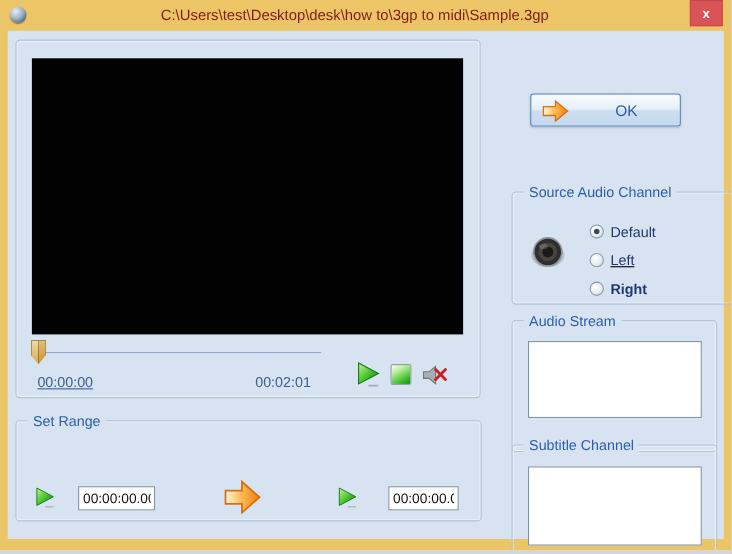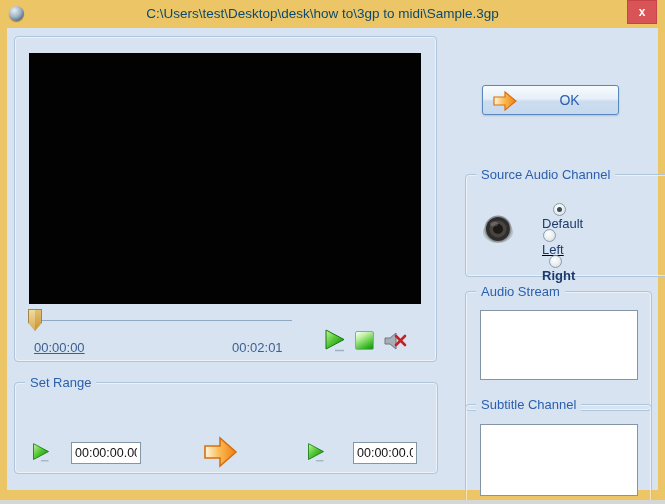--- a/index.html
+++ b/index.html
@@ -11,21 +11,21 @@
   }
   
   .titlebar{position:absolute;left:0;top:0;width:665px;height:28px;background:#ecc566;}
   .app-icon{
     position:absolute;left:9px;top:6px;width:15px;height:15px;border-radius:50%;
     background:radial-gradient(circle at 35% 30%, #e8eef4 0%, #9fb4c6 45%, #5a7186 75%, #39485a 100%);
     box-shadow:0 1px 1px rgba(0,0,0,.35);
   }
   .window-title{
     position:absolute;left:40px;right:60px;top:0;height:27px;line-height:27px;
-    text-align:center;font-size:13.5px;color:#0c4a6e;white-space:nowrap;overflow:hidden;
+    text-align:center;font-size:13.5px;color:#7f1d1d;white-space:nowrap;overflow:hidden;
   }
   .close-btn{
     position:absolute;right:8px;top:0;width:30px;height:24px;background:#d95456;
     color:#fff;text-align:center;line-height:24px;font-size:12px;font-weight:bold;
     cursor:pointer;box-shadow:inset 0 0 0 1px #c64547;
   }
   
   .content{
     position:absolute;left:7px;top:28px;width:651px;height:462px;background:#d7e3f0;
   }
@@ -65,21 +65,21 @@
     background:linear-gradient(#f7fbfe 0%,#e6f0f9 45%,#cdddf0 55%,#c5d9ee 100%);
     color:#2b5fad;font-size:13px;font-family:"Liberation Sans",sans-serif;
     display:flex;align-items:center;justify-content:center;
     box-shadow:0 1px 2px rgba(60,90,130,.25);
   }
   .ok-btn{left:475px;top:57px;width:137px;height:30px;font-size:14px;padding-left:44px;}
   .ok-btn .ok-arrow{position:absolute;left:9px;top:4px;}
   
   .src-group{left:458px;top:146px;width:215px;height:103px;}
   .speaker-icon{position:absolute;left:16px;top:40px;width:32px;height:30px;}
-  .radio-row{position:absolute;left:70px;height:14px;display:flex;align-items:center;cursor:pointer;flex-direction:column;}
+  .radio-row{position:absolute;left:70px;height:14px;display:flex;align-items:center;cursor:pointer;}
   .radio-row.r0{top:28px;} .radio-row.r1{top:54px;text-decoration:underline;} .radio-row.r2{top:80px;font-weight:bold;}
   .radio-circle{
     width:13px;height:13px;border-radius:50%;border:1px solid #8c9cab;
     background:radial-gradient(circle at 40% 35%, #ffffff 0%, #e9edf0 55%, #c4ccd3 100%);
     position:relative;flex:0 0 auto;
   }
   .radio-circle.selected::after{
     content:"";position:absolute;left:3px;top:3px;width:5px;height:5px;border-radius:50%;background:#3d4a55;
   }
   .radio-label{margin-left:6px;font-size:13px;color:#1d3a6e;white-space:nowrap;}

